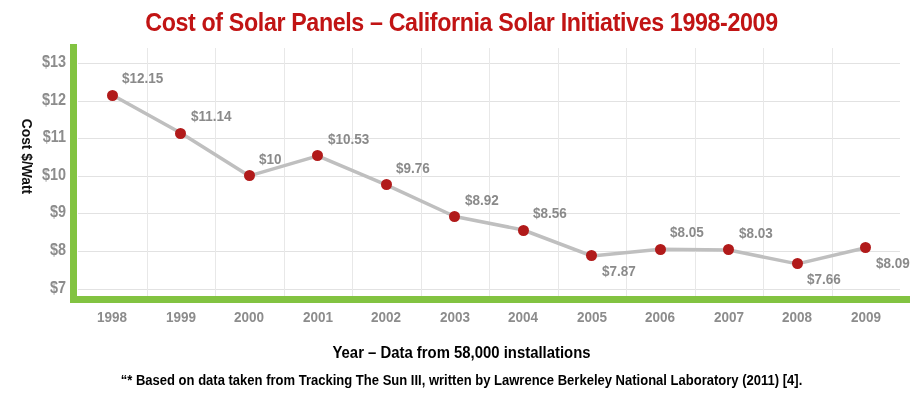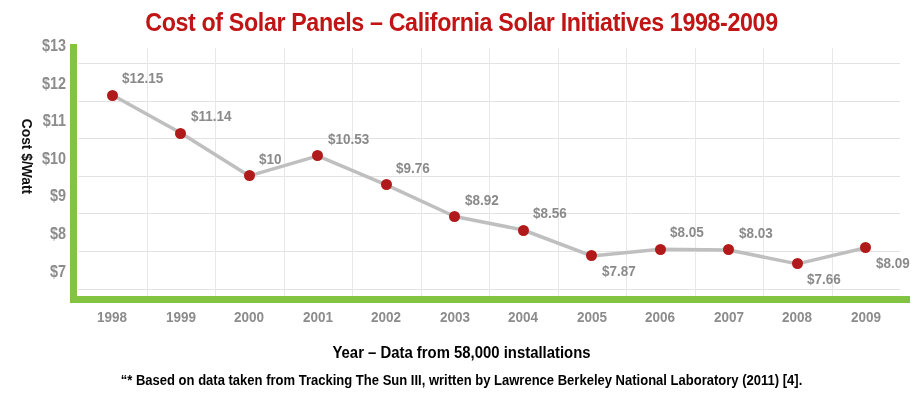--- a/index.html
+++ b/index.html
@@ -85,21 +85,21 @@
     font-size: 16px;
     font-weight: bold;
     color: #8C8C8C;
     transform: scaleX(0.9);
     transform-origin: right center;
     white-space: nowrap;
   }
   .ytick-wrap {
     position: absolute;
     left: 0;
-    top: 32px;
+    top: 48px;
     width: 66px;
     height: 252px;
   }
   .xtick {
     position: absolute;
     top: 308px;
     font-size: 15px;
     font-weight: bold;
     color: #8C8C8C;
     text-align: center;

